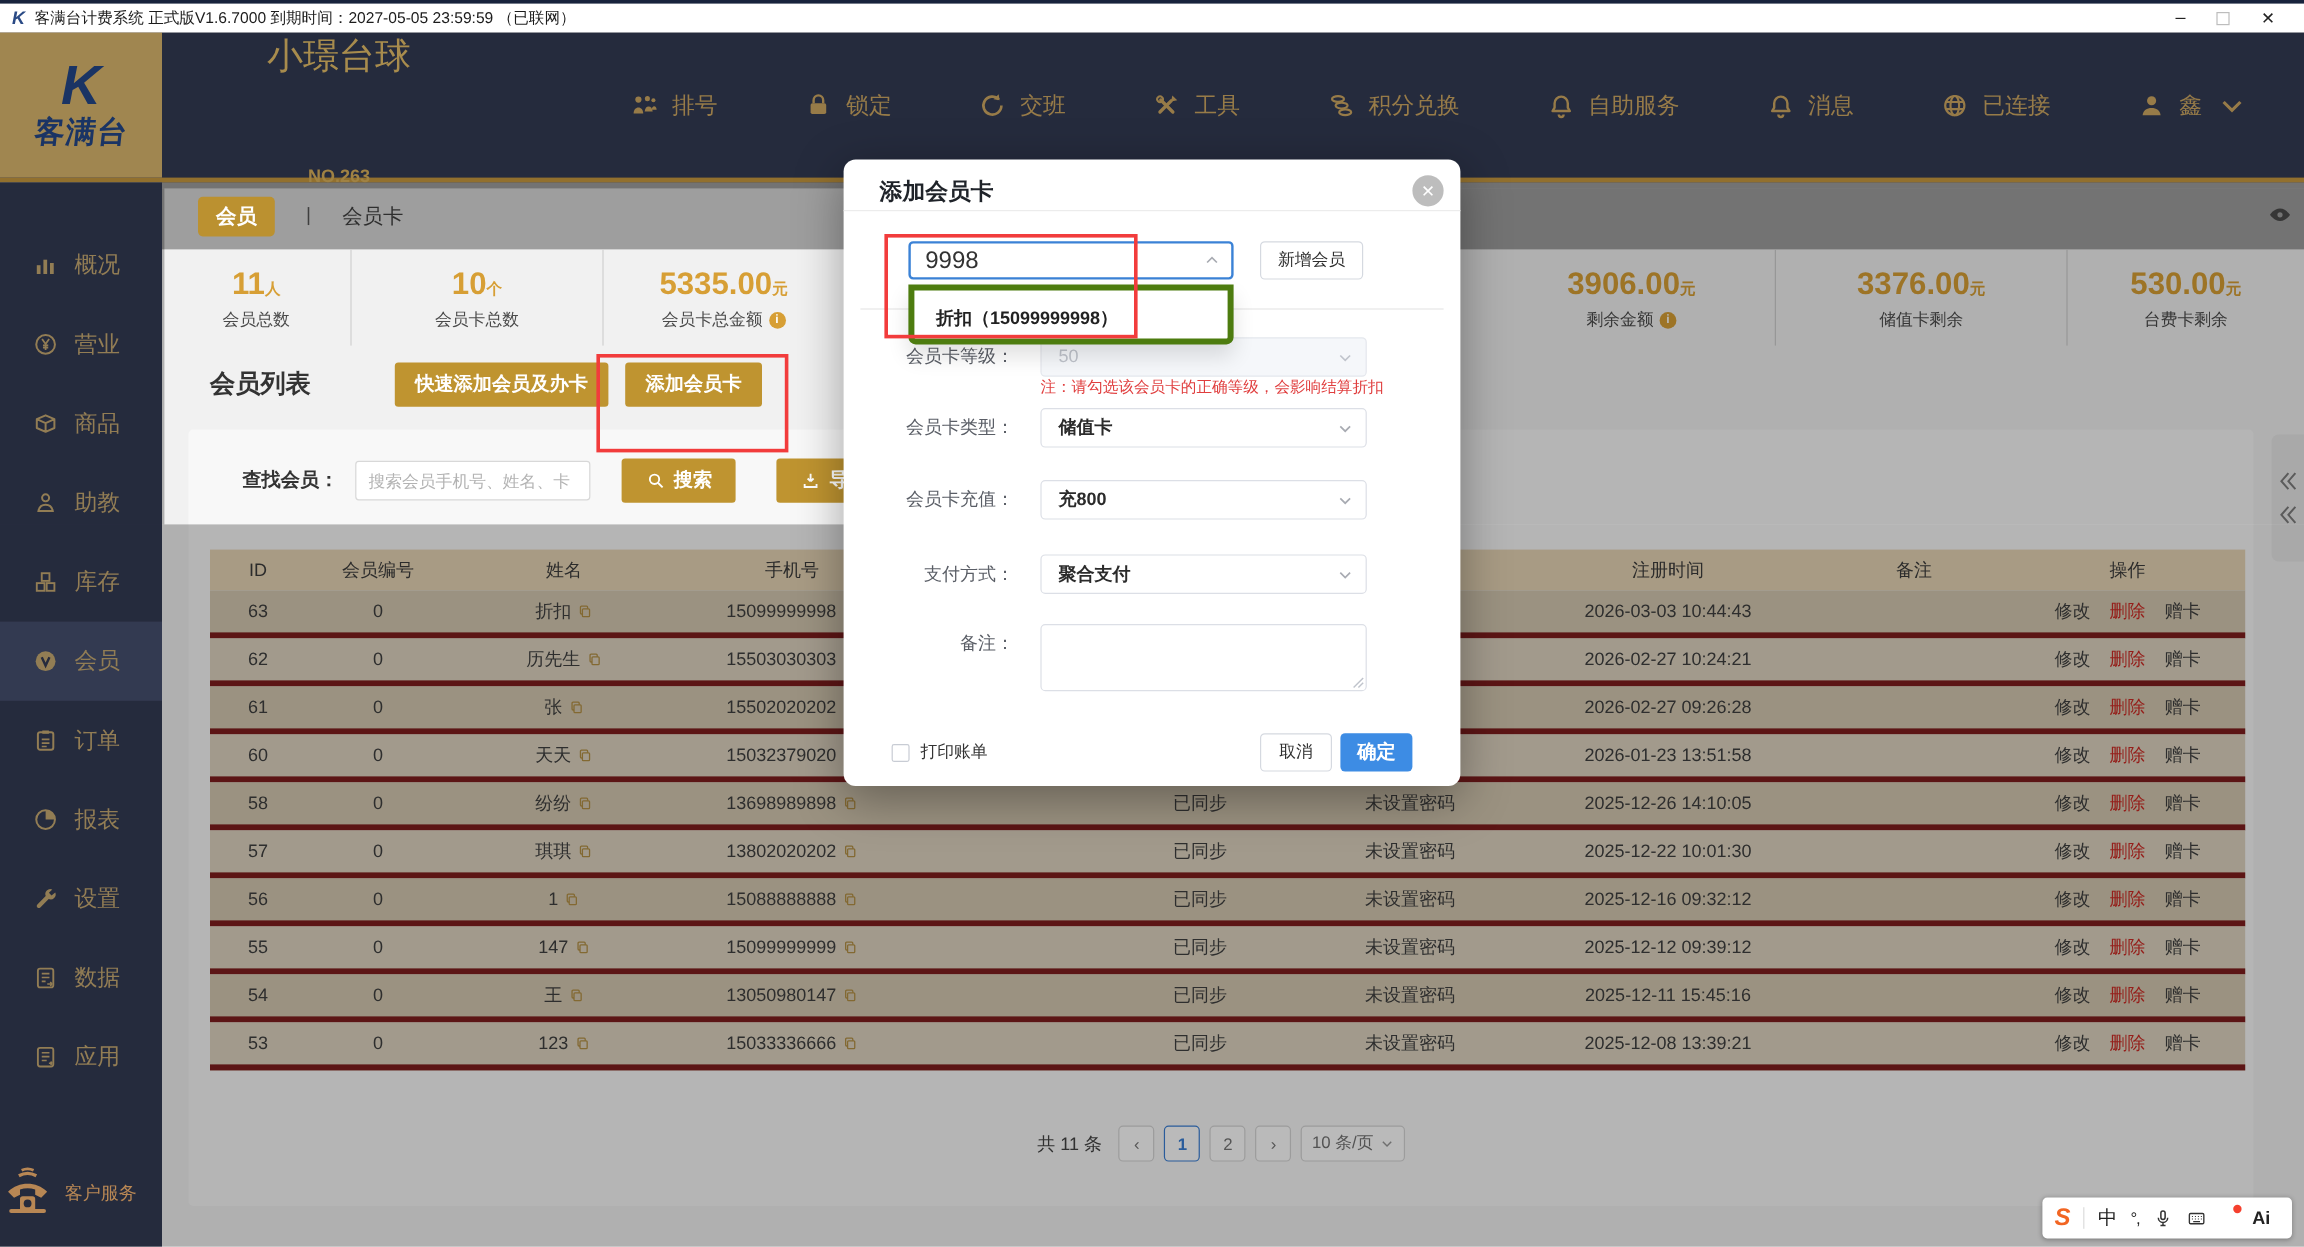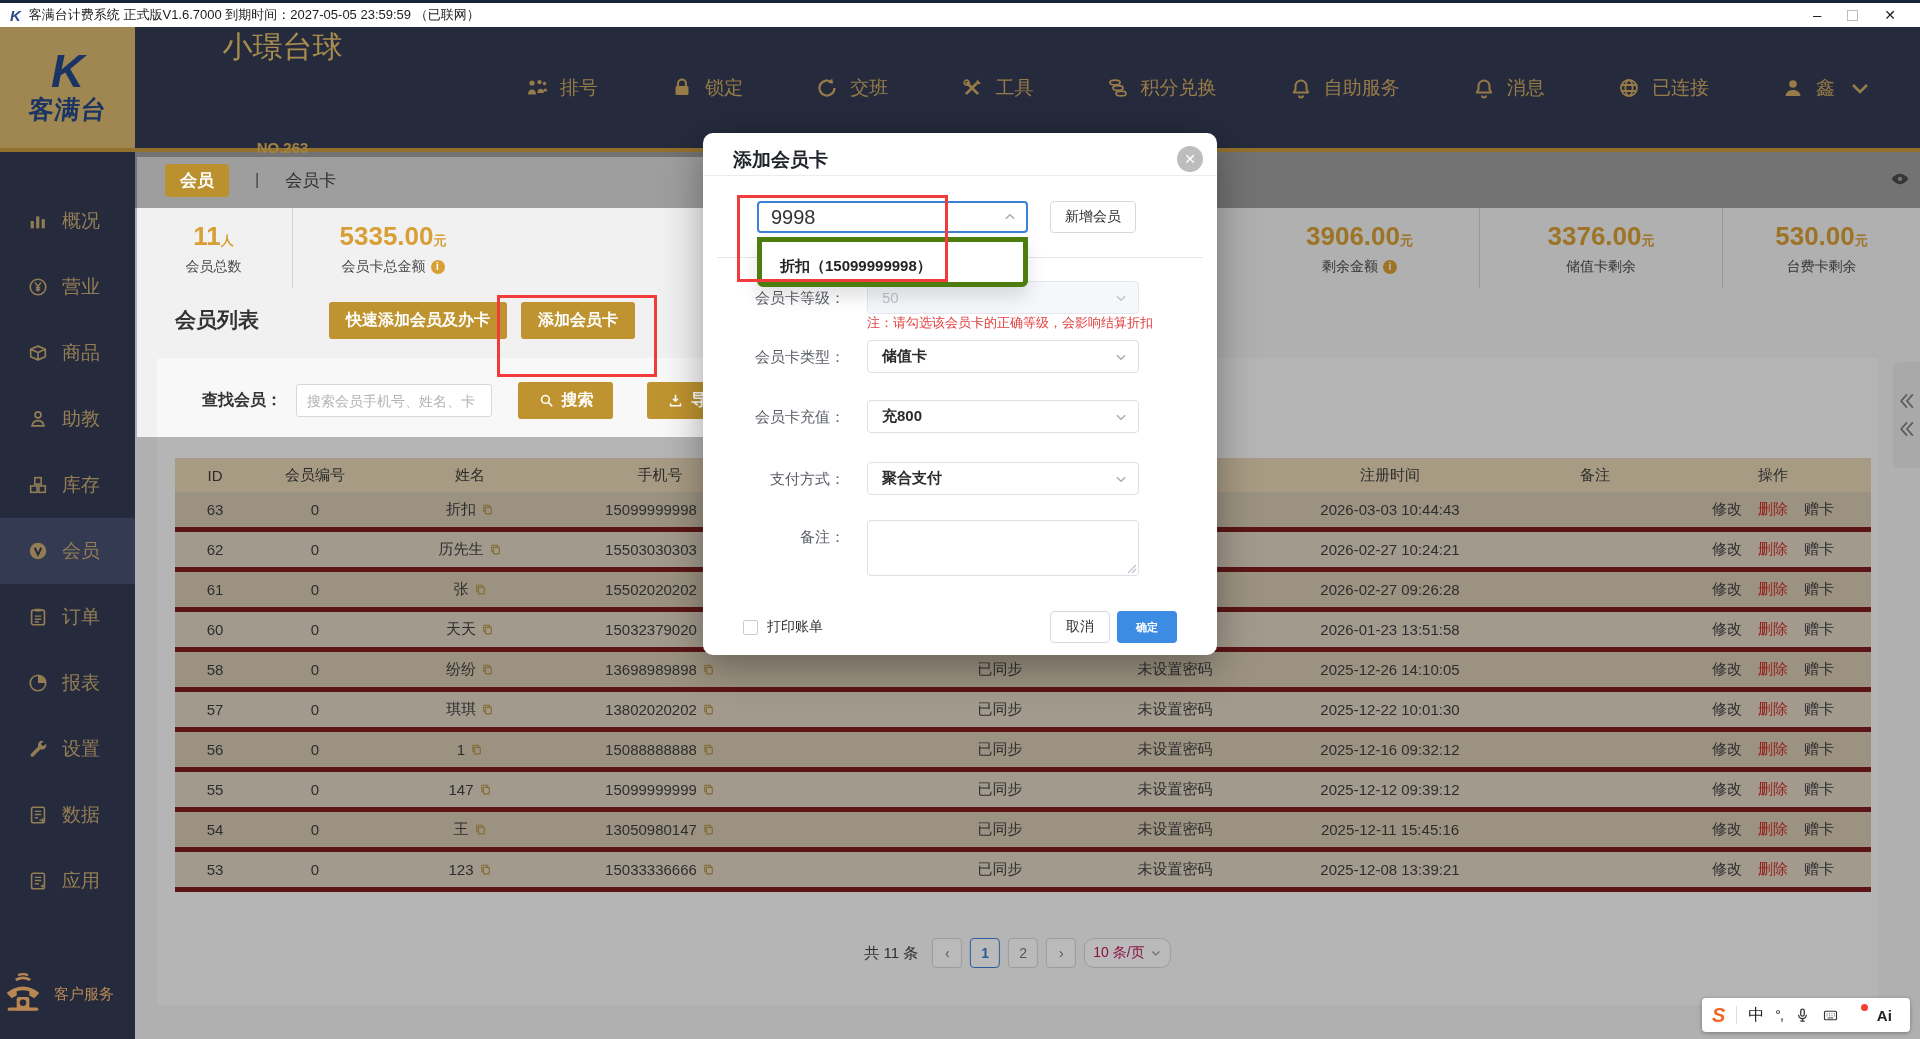--- a/index.html
+++ b/index.html
@@ -102,21 +102,21 @@
   .ops { display:flex; justify-content:center; gap:16px; }
   .op { cursor:pointer; }
   .op.del { color:#cc2b25; }
 
   
   .pager { position:absolute; left:50%; transform:translateX(-50%); top:580px; display:flex; align-items:center; gap:8px; }
   .pg-total { font-size:15px; color:#444; margin-right:6px; }
   .pg-btn { min-width:30px; height:30px; border:1px solid #d6d6d6; border-radius:4px; background:#fff; color:#777;
             font-size:14px; display:flex; align-items:center; justify-content:center; cursor:pointer; padding:0 8px; }
   .pg-btn.active { border-color:#3a7fd5; color:#3a7fd5; font-weight:bold; }
-  .pg-size { gap:5px; color:#be185d;border-radius:10px; }
+  .pg-size { gap:5px; color:#737373; }
 
   
   .drawer { position:absolute; left:1893px; top:362px; width:27px; height:106px; background:#e8e8e8;
             border-radius:6px 0 0 6px; display:flex; flex-direction:column; align-items:center; justify-content:center;
             gap:2px; z-index:30; cursor:pointer; }
   .drawer svg { width:20px; height:26px; color:#7d7d7d; }
 
   
   .dim { position:absolute; background:rgba(0,0,0,0.27); z-index:40; pointer-events:none; }
   .dim.top    { left:0; top:27px;  width:1920px; height:130px; }
@@ -152,21 +152,21 @@
   .f-note { position:absolute; left:164px; top:181px; font-size:13px; color:#e03e3e; white-space:nowrap; }
   .f-textarea { position:absolute; left:164px; top:387px; width:272px; height:56px; border:1px solid #dcdfe6;
                 border-radius:4px; background:#fff; resize:none; font-family:"Liberation Sans","DejaVu Sans",sans-serif; }
   .resize-corner { position:absolute; left:424px; top:431px; width:10px; height:10px; color:#c0c4cc; }
   .m-footer { position:absolute; left:40px; right:40px; bottom:12px; height:32px; display:flex; align-items:center; }
   .chkbox { width:15px; height:15px; border:1px solid #c8ccd4; border-radius:2px; background:#fff; cursor:pointer; }
   .chk-label { margin-left:9px; font-size:14px; color:#333; }
   .m-cancel { margin-left:auto; width:60px; height:32px; border:1px solid #d5d9e0; border-radius:4px; background:#fff;
               font-size:14px; color:#2f2f2f; cursor:pointer; }
   .m-confirm { margin-left:7px; width:60px; height:32px; border:none; border-radius:4px; background:#3d8ce4;
-               font-size:11px; font-weight:bold; color:#fff; cursor:pointer; }
+               font-size:16px; font-weight:bold; color:#fff; cursor:pointer; }
 
   
   .redbox { position:absolute; border:3px solid #f23c3c; z-index:70; pointer-events:none; }
   .redbox.b1 { left:497px; top:295px; width:160px; height:82px; }
   .redbox.b2 { left:737px; top:195px; width:211px; height:87px; }
 
   
   .ime { position:absolute; left:1702px; top:998px; width:208px; height:34px; background:#fff; border-radius:4px;
          box-shadow:0 1px 4px rgba(0,0,0,0.3); z-index:100; display:flex; align-items:center; padding:0 10px; gap:11px; }
   .ime-s { color:#f26522; font-size:20px; font-weight:bold; font-style:italic; }
@@ -436,20 +436,26 @@
         </svg>
       </span>
   </div>
 
   <div class="statsband">
     <div class="stat-group" style="left:0;">
       <div class="stat-cell" style="width:158px;">
         <div class="stat-val"><span>11</span><span class="unit">人</span></div>
         <div class="stat-lab">
             <span>会员总数</span>
+          </div>
+      </div>
+      <div class="stat-cell" style="width:210px;">
+        <div class="stat-val"><span>10</span><span class="unit">个</span></div>
+        <div class="stat-lab">
+            <span>会员卡总数</span>
           </div>
       </div>
       <div class="stat-cell" style="width:200px;">
         <div class="stat-val"><span>5335.00</span><span class="unit">元</span></div>
         <div class="stat-lab">
             <span>会员卡总金额</span>
             <i class="info-i">i</i>
           </div>
       </div>
     </div>

